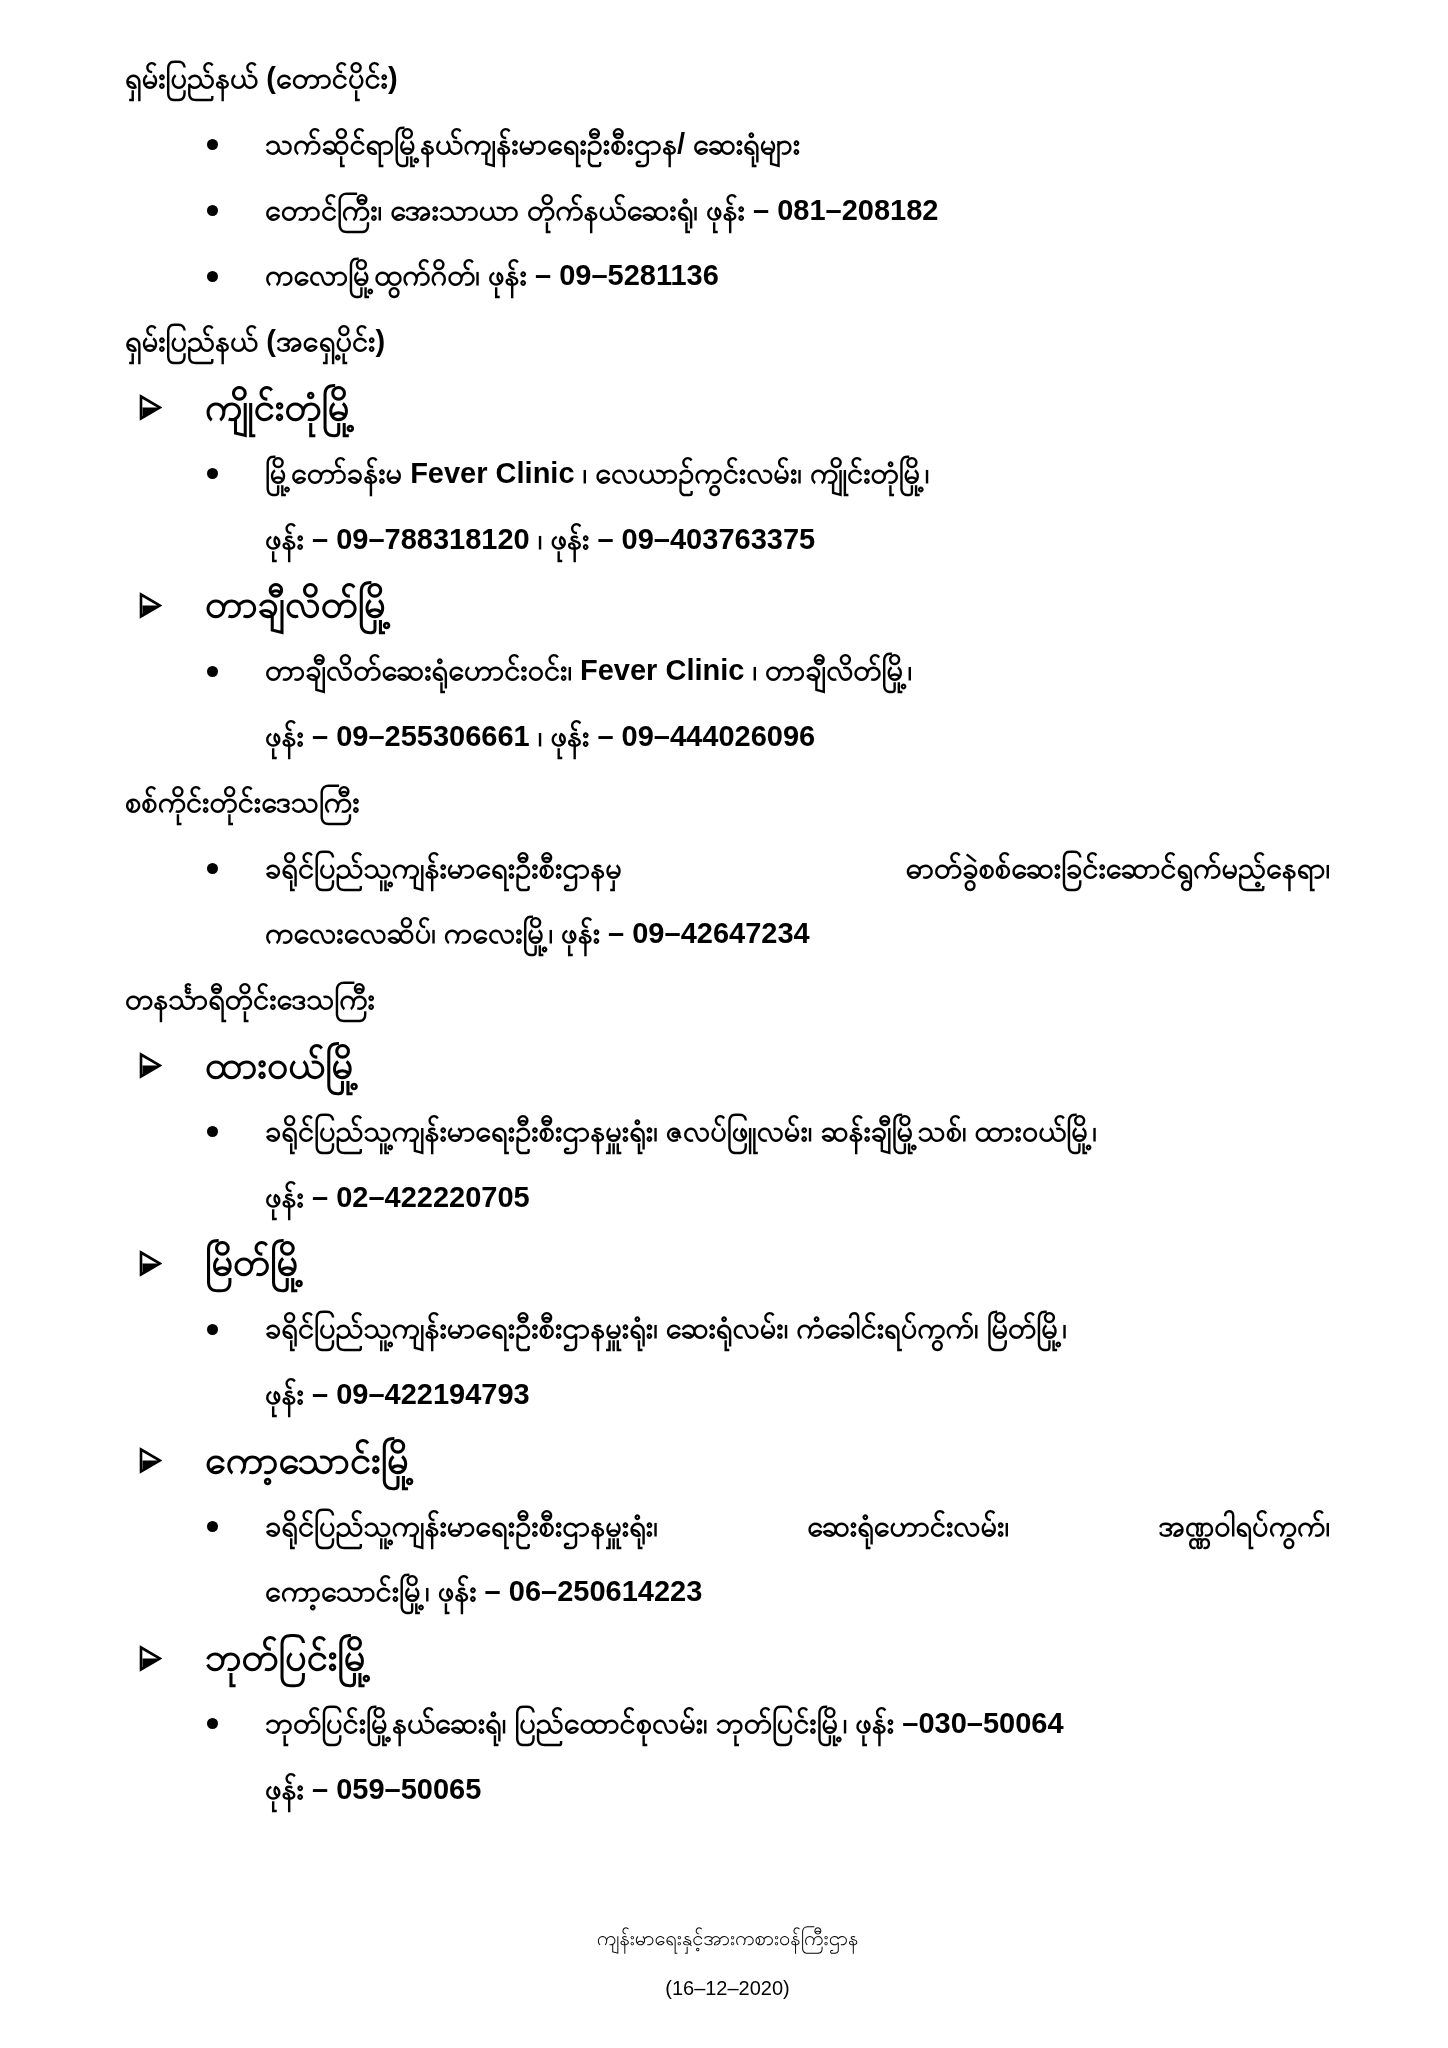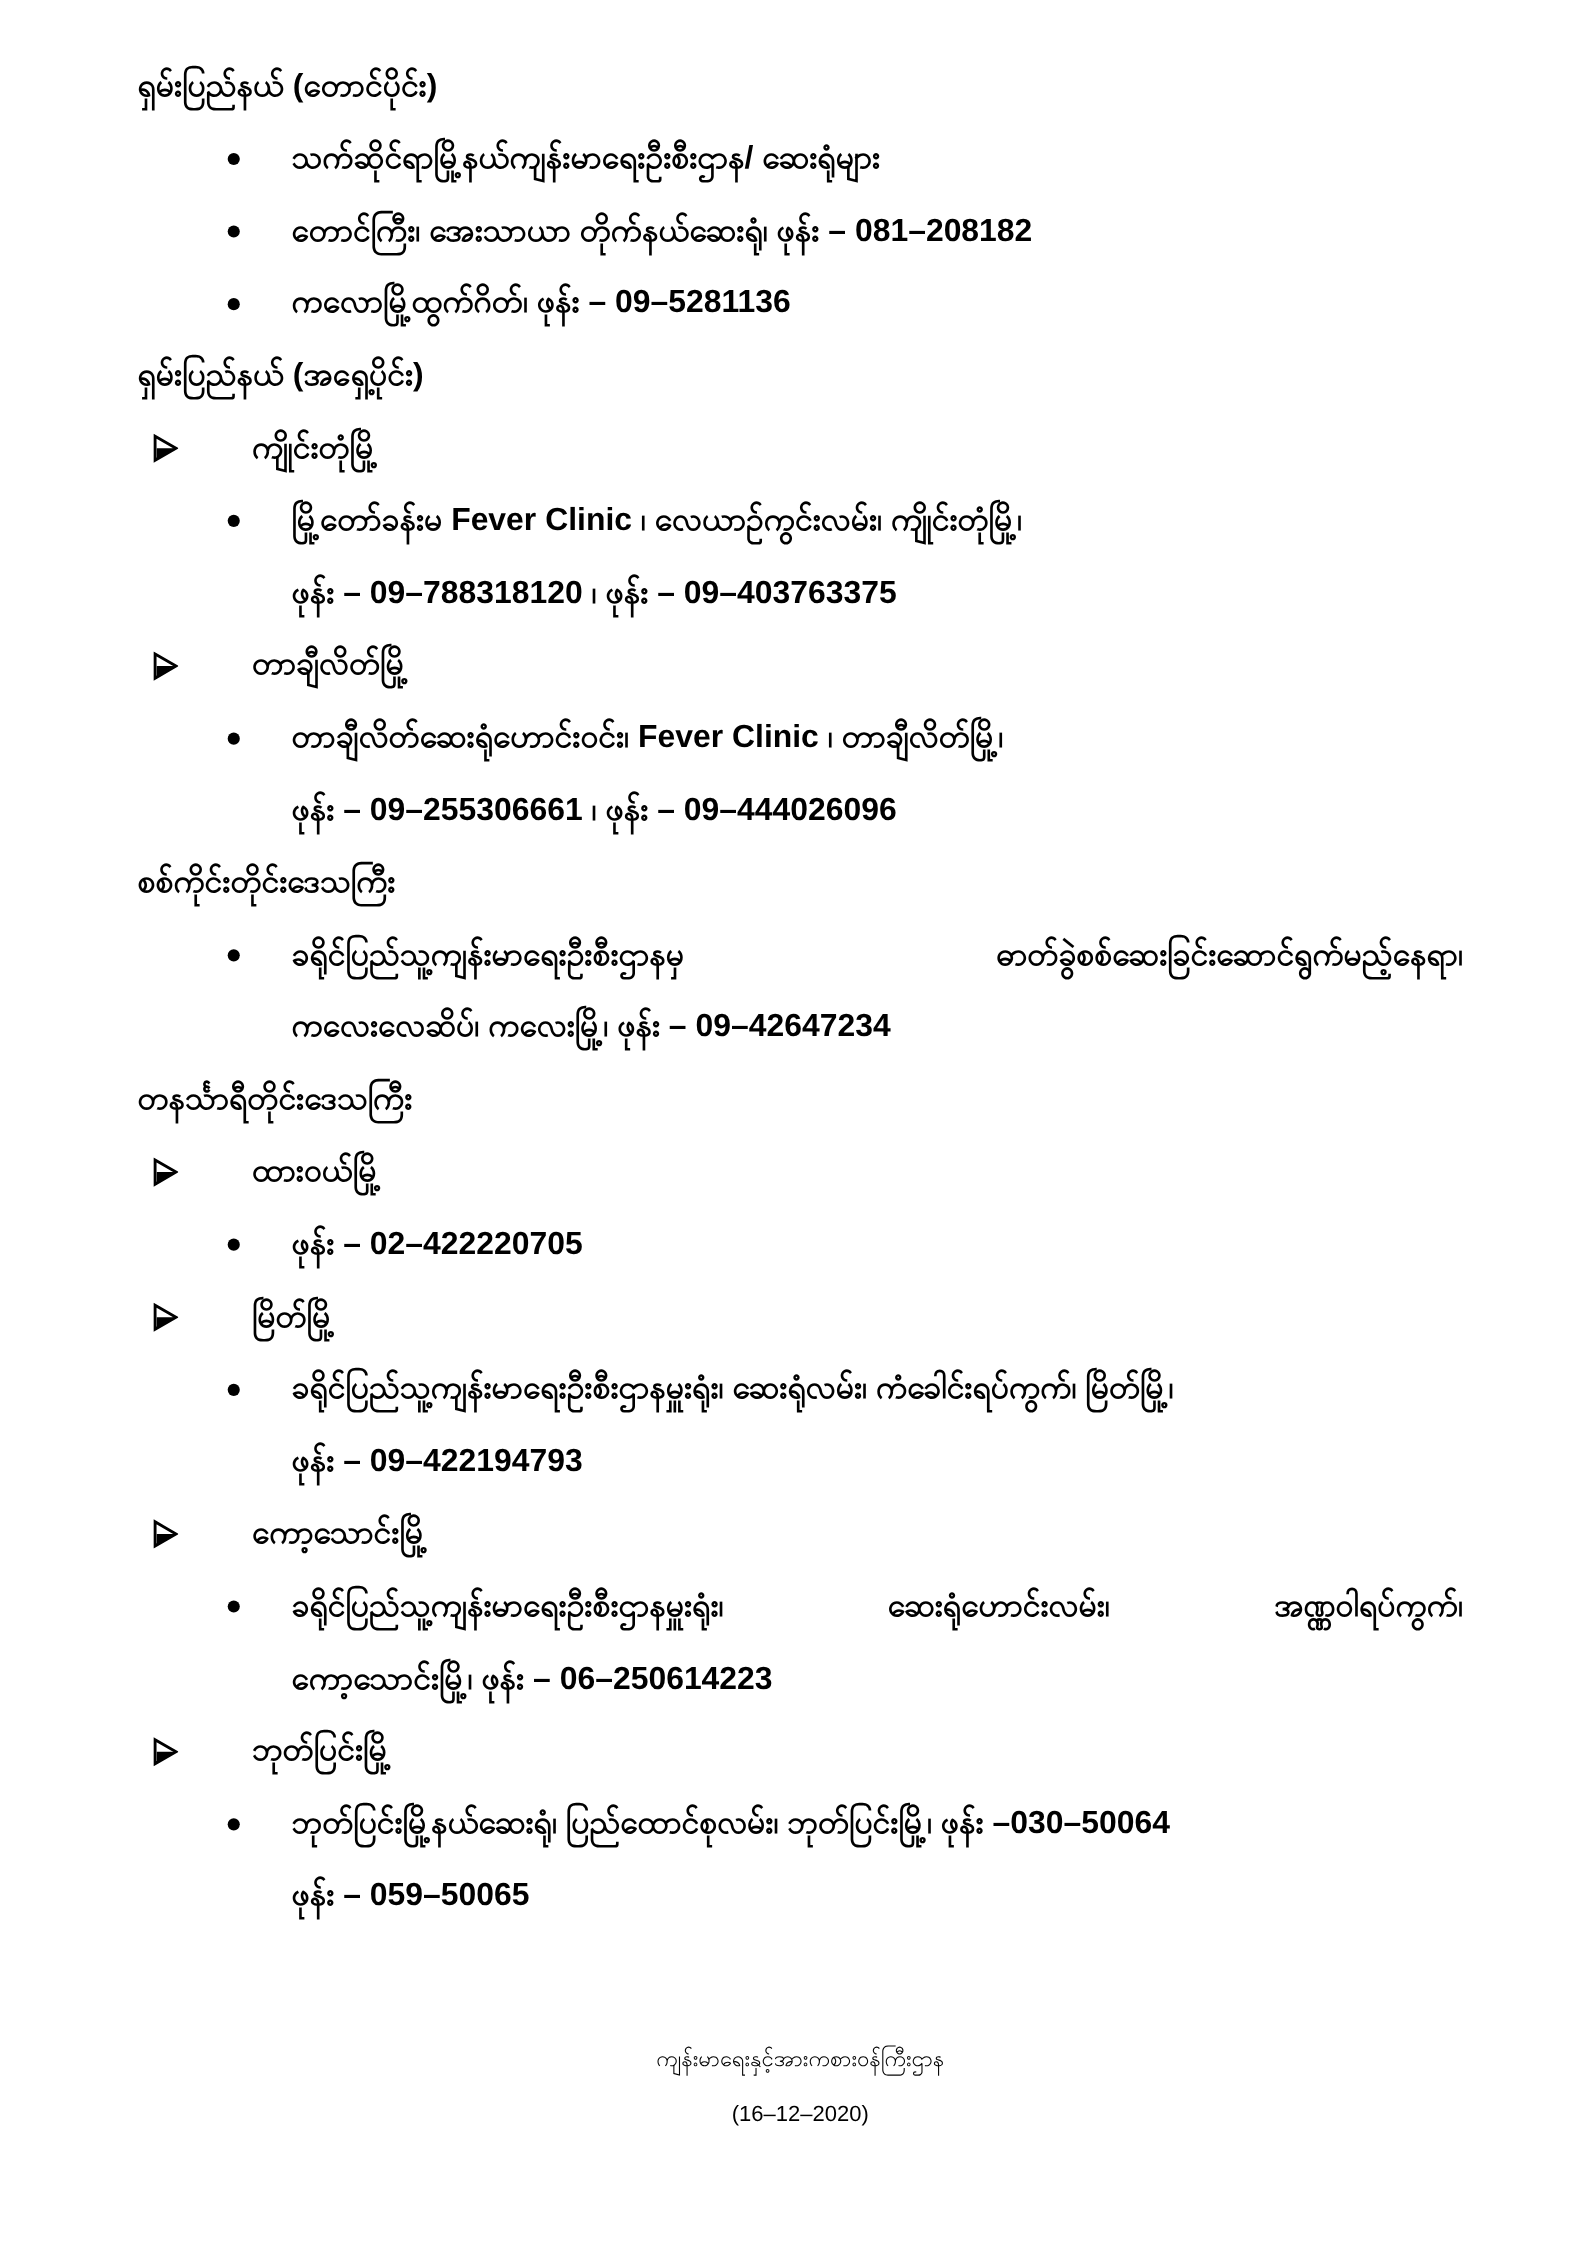--- a/index.html
+++ b/index.html
@@ -26,23 +26,22 @@
   }
   .row { display: flex; align-items: flex-start; }
   .row-town { padding-left: 14px; }
   .arrowcol {
     width: 66px; height: 65.8px;
     display: flex; align-items: center;
     flex: 0 0 66px;
   }
   .town-label {
     font-weight: bold;
-    font-size: 29px;
+    font-size: 38px;
     line-height: 65.8px;
-    margin-left: 24px;
   }
   .row-bullet { padding-left: 82px; }
   .dotcol {
     width: 58px; height: 65.8px;
     display: flex; align-items: center;
     flex: 0 0 58px;
   }
   .dot {
     width: 11px; height: 11px;
     border-radius: 50%;
@@ -145,20 +144,21 @@
             <polygon points="3.5,13.5 19.5,13.5 3.5,23" fill="#000000"></polygon>
           </svg>
         </span>
         <span class="town-label">ထားဝယ်မြို့</span>
       </div>
       <div class="row row-bullet">
         <span class="dotcol">
           <span class="dot"></span>
         </span>
         <div class="textcol">
+          <div class="line">ခရိုင်ပြည်သူ့ကျန်းမာရေးဦးစီးဌာနမှူးရုံး၊ ဇလပ်ဖြူလမ်း၊ ဆန်းချီမြို့သစ်၊ ထားဝယ်မြို့၊</div>
           <div class="line">ဖုန်း – 02–422220705</div>
         </div>
       </div>
       <div class="row row-town">
         <span class="arrowcol">
           <svg width="23" height="27" viewBox="0 0 23 27" aria-hidden="true">
             <polygon points="2,2.5 21,13.5 2,24.5" fill="#ffffff" stroke="#000000" stroke-width="2.6"></polygon>
             <polygon points="3.5,13.5 19.5,13.5 3.5,23" fill="#000000"></polygon>
           </svg>
         </span>

